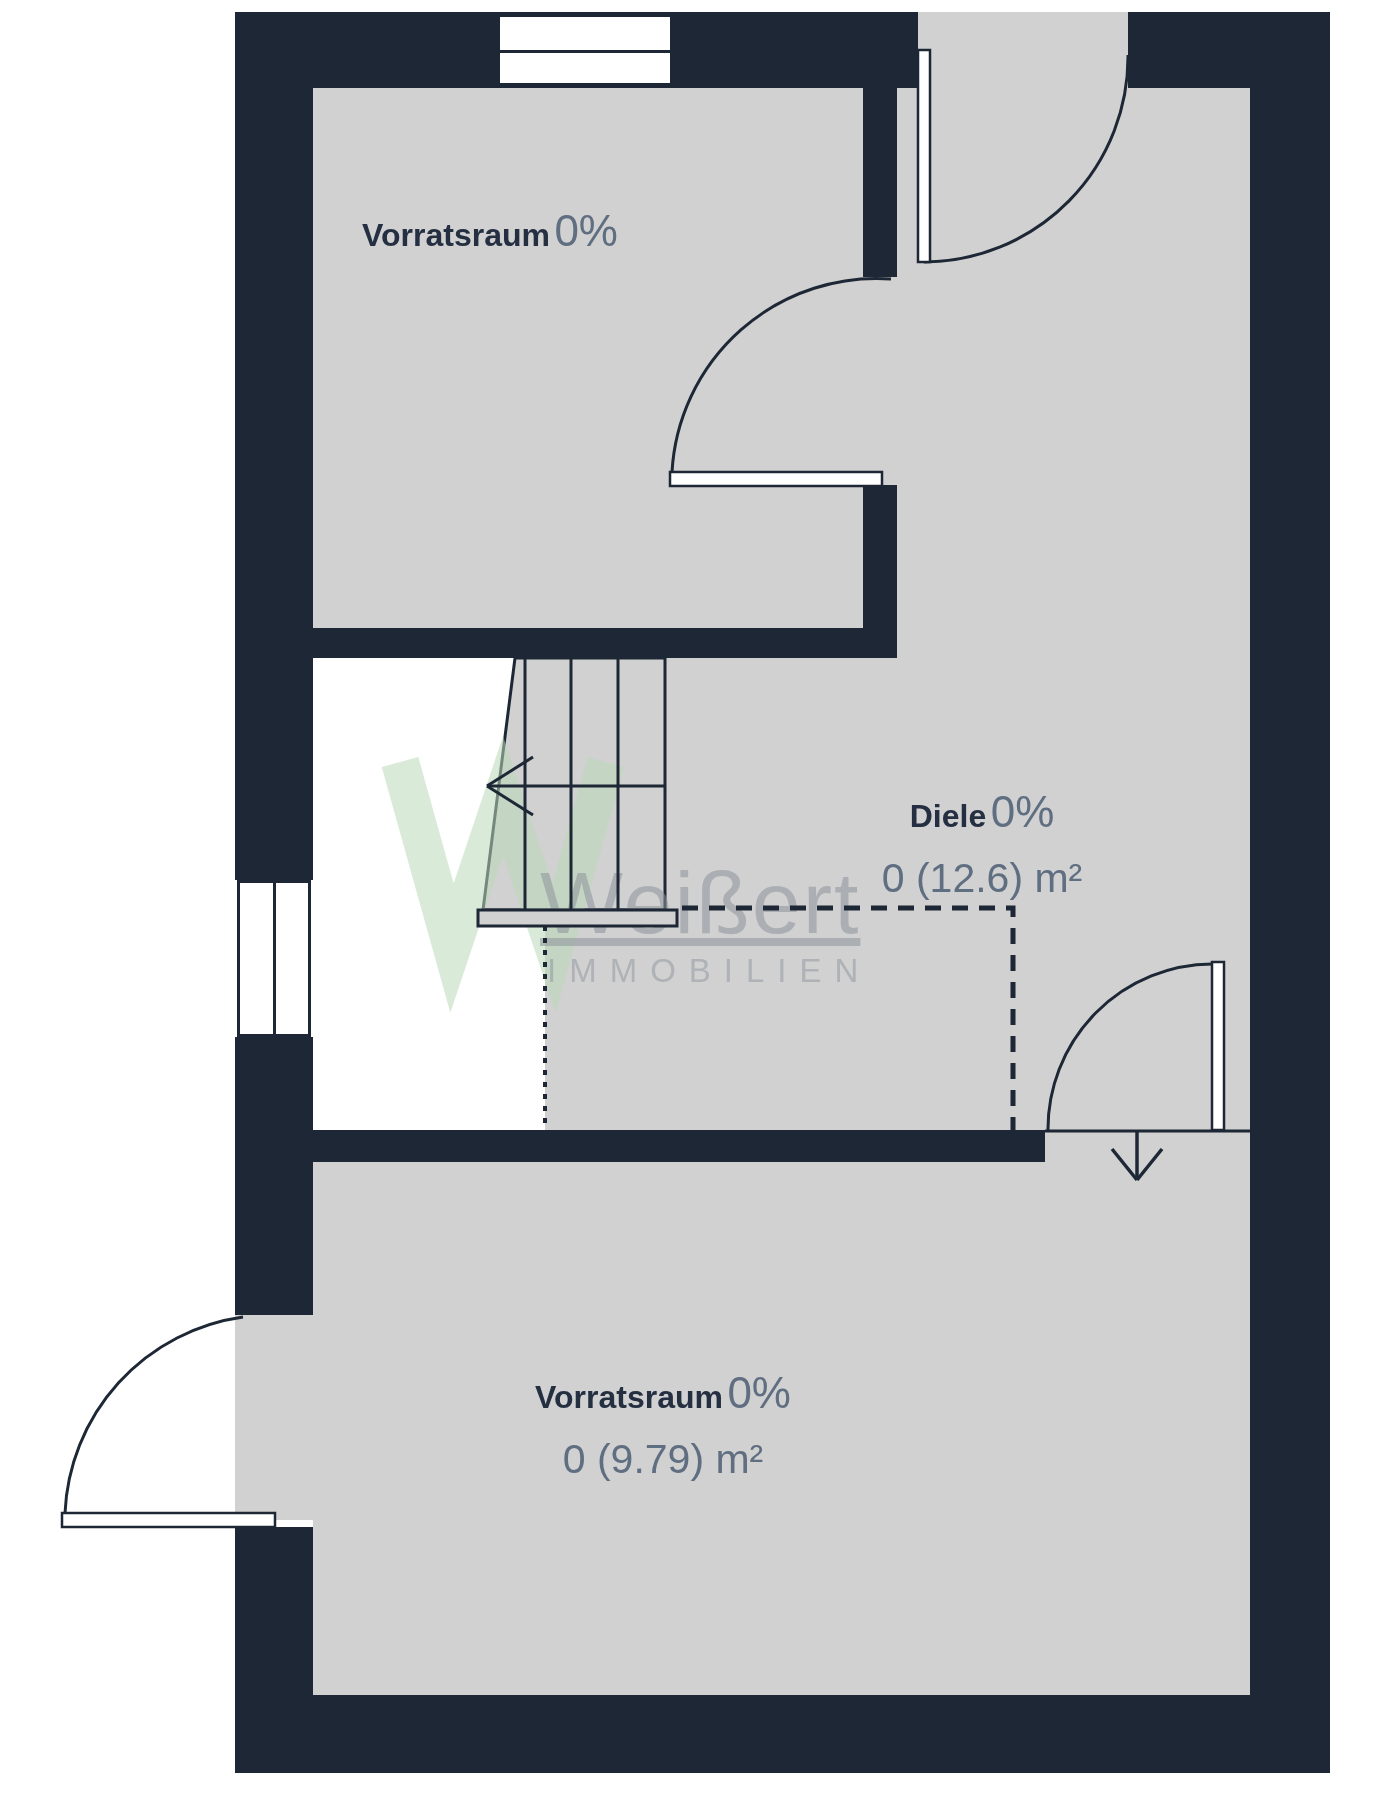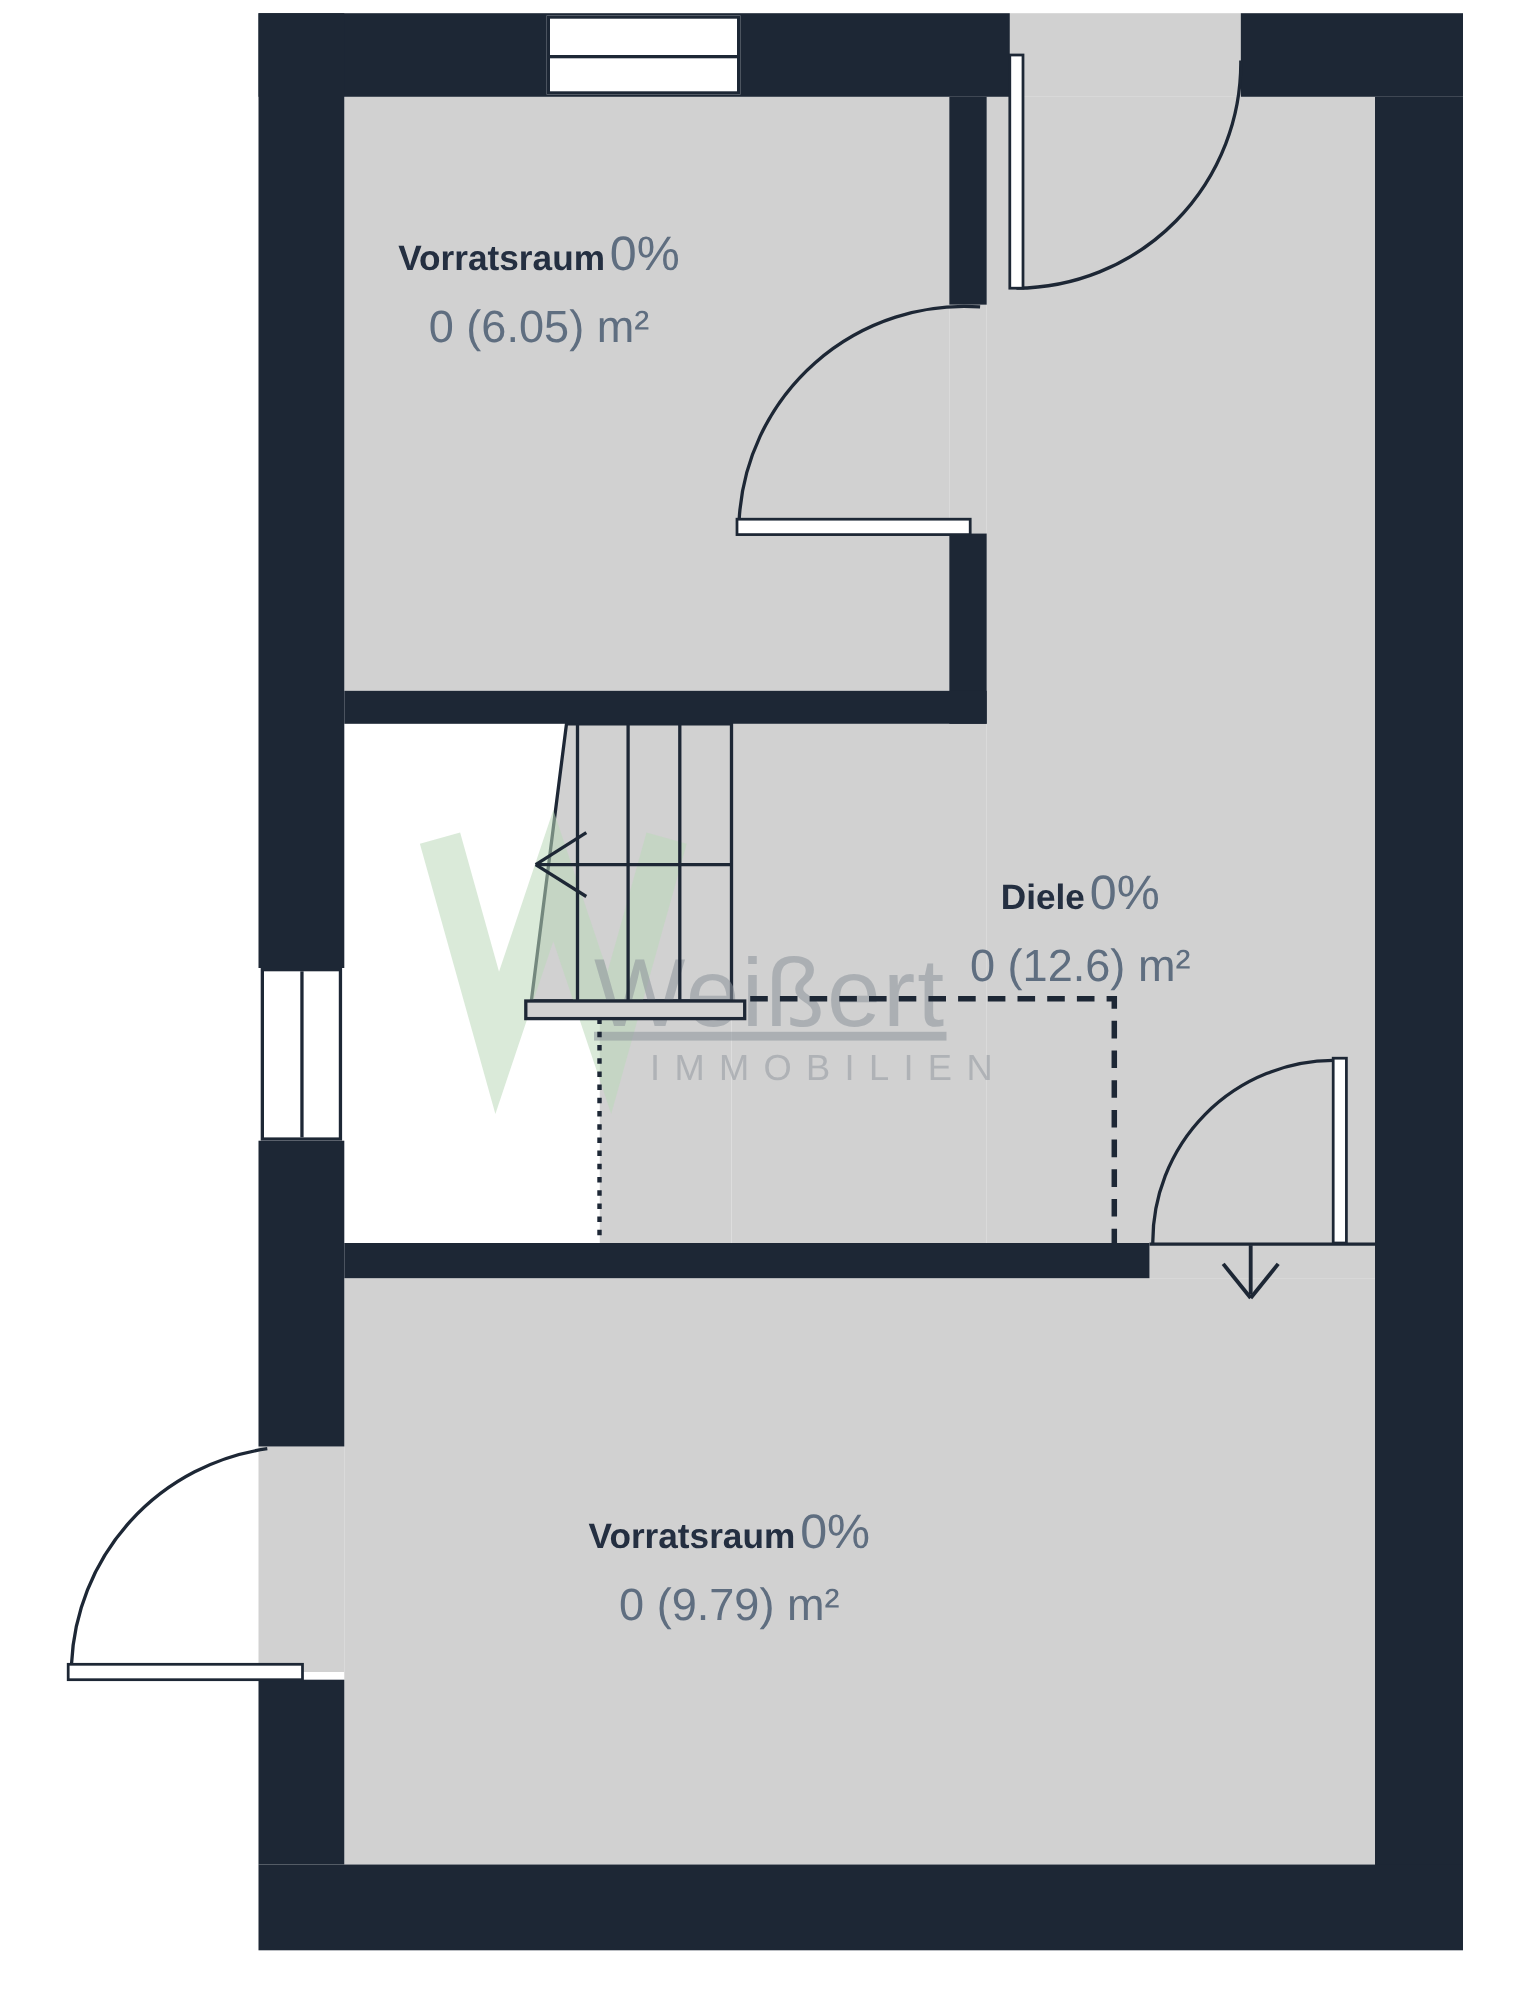--- a/index.html
+++ b/index.html
@@ -45,21 +45,21 @@
   <div class="abs floor" style="left:235px;top:1315px;width:78px;height:205px;"></div>
 
   <svg class="overlay" width="1399" height="1817" viewBox="0 0 1399 1817">
     <path class="stairfill" d="M 515 658 L 665 658 L 665 910 L 483 910 Z"></path>
   </svg>
 
   <svg class="overlay" width="1399" height="1817" viewBox="0 0 1399 1817">
     <polyline points="400,762 452,948 503,796 554,948 606,762" fill="none" stroke="rgba(188,216,186,0.55)" stroke-width="38"></polyline>
   </svg>
   <div class="wm-brand" style="left:540px;top:852px;">Weißert</div>
-  <div class="wm-tagline" style="left:547px;top:952px;margin-left:44px;">IMMOBILIEN</div>
+  <div class="wm-tagline" style="left:547px;top:952px;">IMMOBILIEN</div>
 
   <div class="abs wall" style="left:235px;top:12px;width:683px;height:76px;"></div>
   <div class="abs wall" style="left:1128px;top:12px;width:202px;height:76px;"></div>
   <div class="abs wall" style="left:1250px;top:88px;width:80px;height:1650px;"></div>
   <div class="abs wall" style="left:235px;top:1695px;width:1095px;height:78px;"></div>
   <div class="abs wall" style="left:235px;top:12px;width:78px;height:868px;"></div>
   <div class="abs wall" style="left:235px;top:1037px;width:78px;height:278px;"></div>
   <div class="abs wall" style="left:235px;top:1527px;width:78px;height:168px;"></div>
   <div class="abs wall" style="left:863px;top:88px;width:34px;height:189px;"></div>
   <div class="abs wall" style="left:863px;top:485px;width:34px;height:173px;"></div>
@@ -108,21 +108,20 @@
     <path class="ln" d="M 1212 964 A 165 165 0 0 0 1048 1130"></path>
     <rect class="leaf" x="1212" y="962" width="12" height="168"></rect>
 
     <path class="ln" d="M 65 1513 A 207 207 0 0 1 243 1317"></path>
     <rect class="leaf" x="62" y="1513" width="213" height="14"></rect>
   </svg>
 
   <div class="room-label" style="left:290px;top:206px;width:400px;">
     <span class="room-name">Vorratsraum</span>
     <span class="room-pct">0%</span>
-    <div class="room-area" style="margin-top:18px;">0 (6.05) m²</div>
   </div>
 
   <div class="room-label" style="left:782px;top:760px;width:400px;margin-top:27px;">
     <span class="room-name">Diele</span>
     <span class="room-pct">0%</span>
     <div class="room-area" style="margin-top:18px;">0 (12.6) m²</div>
   </div>
 
   <div class="room-label" style="left:463px;top:1368px;width:400px;">
     <span class="room-name">Vorratsraum</span>

